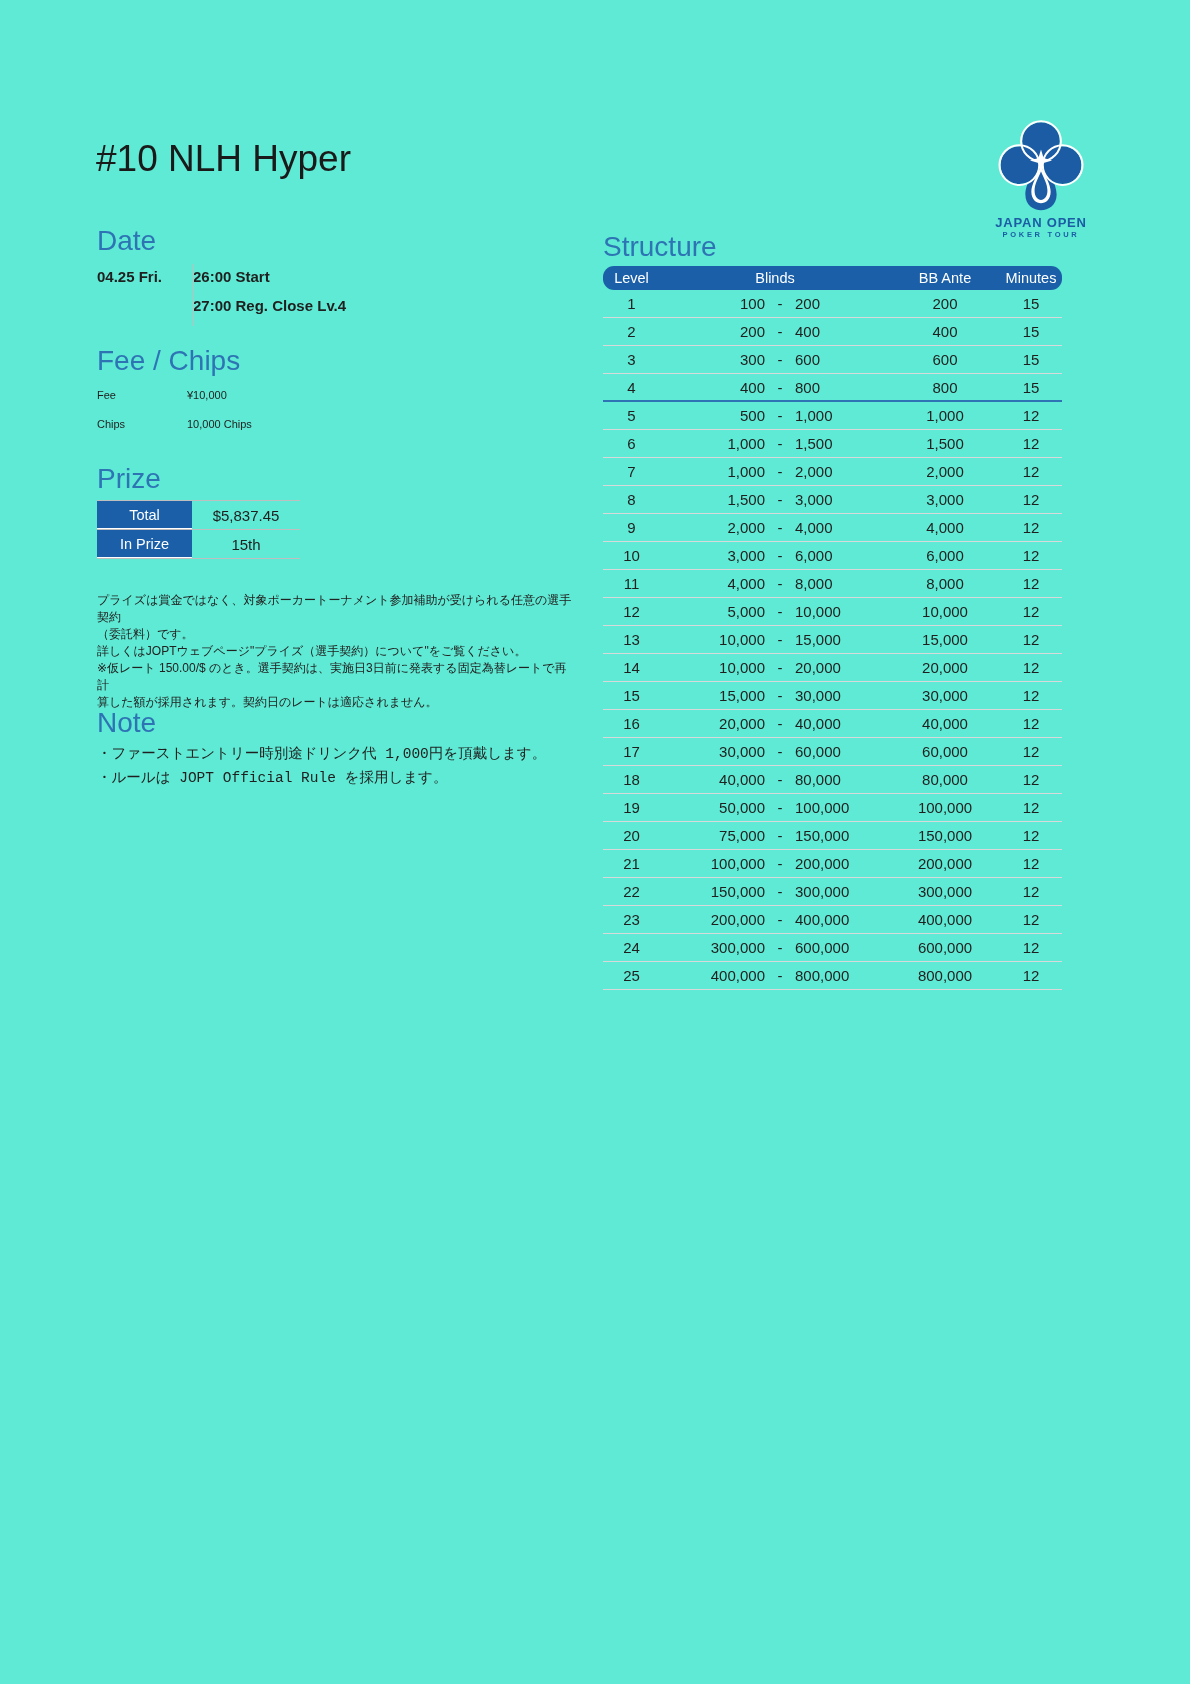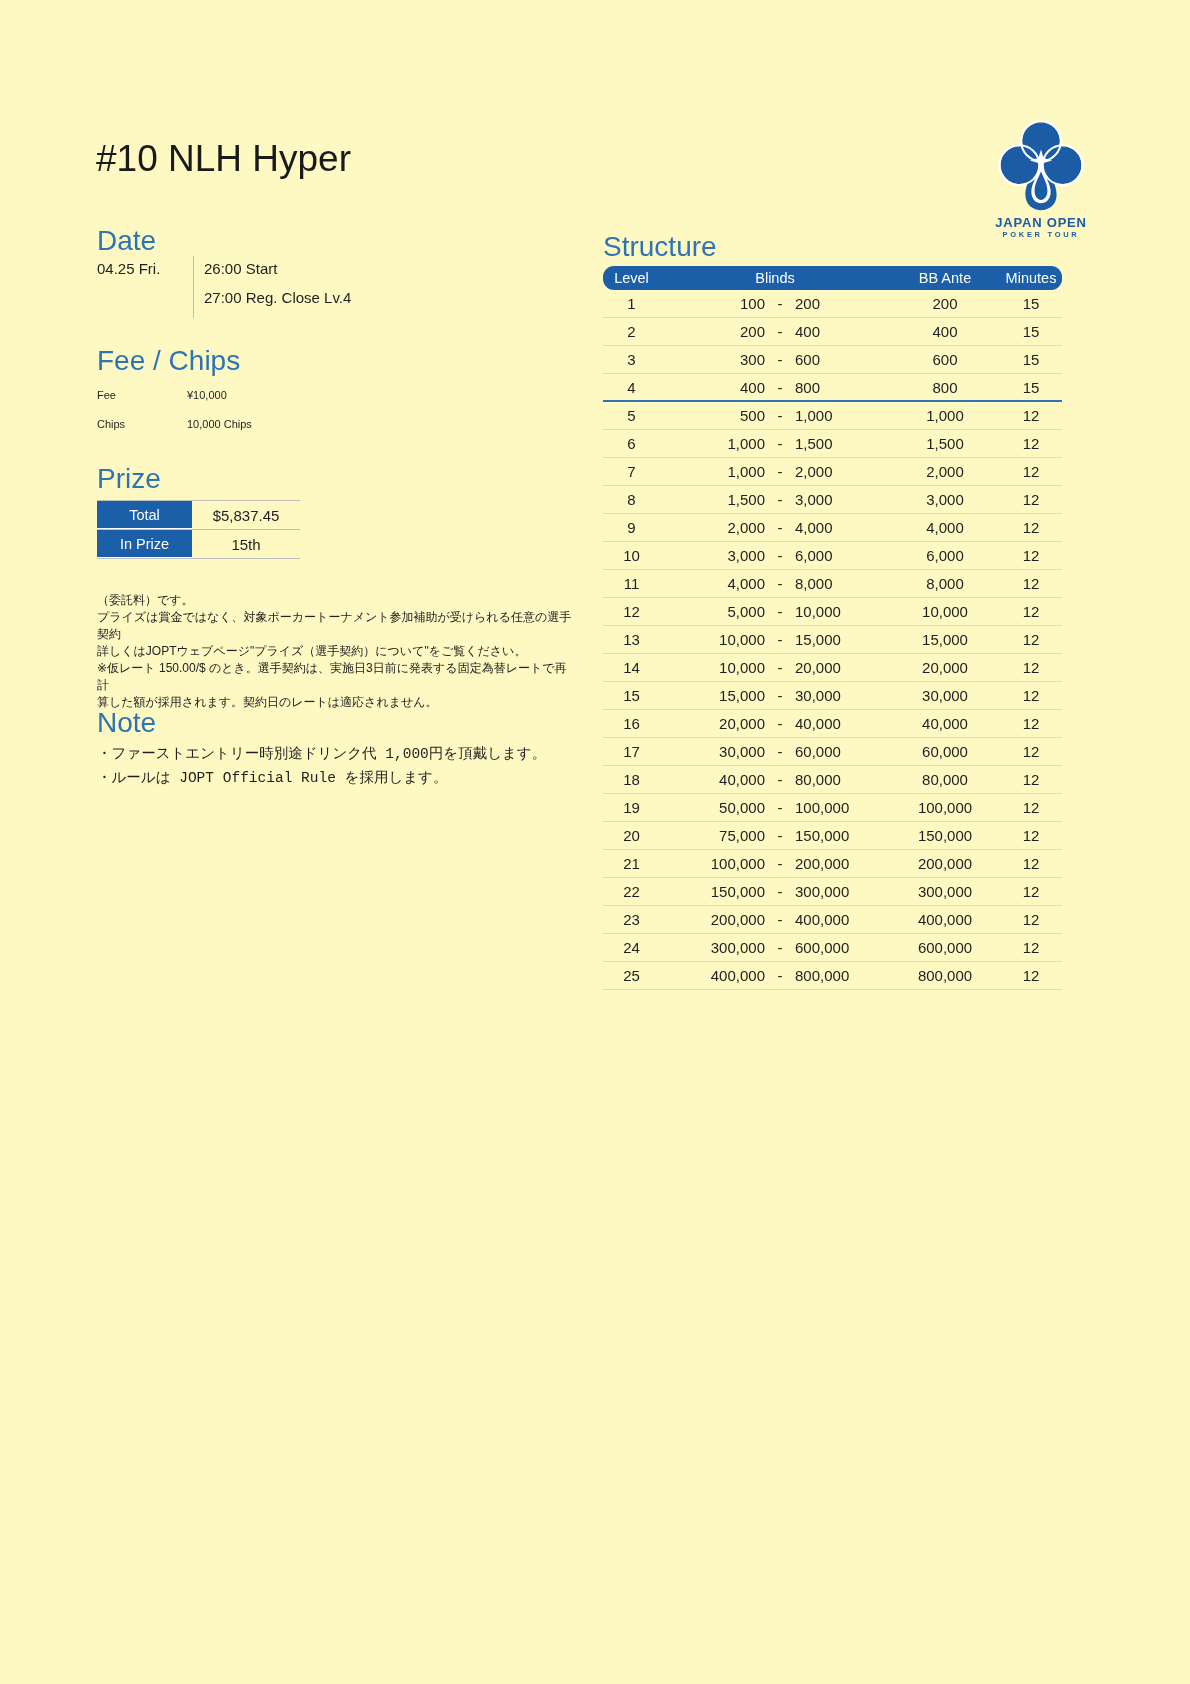--- a/index.html
+++ b/index.html
@@ -7,39 +7,39 @@
     --tableblue:#1A5FA8;
     --accent:#2E74B5;
     --logo:#1B5CA5;
     --ink:#1f1f1f;
     --rowline:#D9D9D9;
     --grayline:#BFBFBF;
   }
   *{box-sizing:border-box;margin:0;padding:0;}
   html,body{background:#ffffff;}
   body{font-family:"Liberation Sans","DejaVu Sans",sans-serif;color:var(--ink);}
-  .page{position:relative;width:1190px;height:1684px;background:#fef9c3;overflow:hidden;}
+  .page{position:relative;width:1190px;height:1684px;background:#5eead4;overflow:hidden;}
 
   .doc-title{position:absolute;left:96px;top:138px;font-size:37px;font-weight:400;color:#1a1a1a;letter-spacing:0;}
 
   
   .logo{position:absolute;left:983px;top:118px;width:116px;text-align:center;color:var(--logo);}
   .logo svg{display:block;margin:0 auto;}
   .logo-line1{font-size:13px;font-weight:bold;letter-spacing:0.8px;line-height:14px;margin-top:2px;}
   .logo-line2{font-size:7.5px;font-weight:bold;letter-spacing:2.7px;line-height:9px;}
 
   .sec-heading{font-size:28px;font-weight:400;color:var(--heading);line-height:26px;}
 
   
   .date-section{position:absolute;left:97px;top:228px;width:300px;}
-  .date-body{position:relative;}
+  .date-body{position:relative;margin-top:8px;font-weight:bold;}
   .date-divider{position:absolute;left:96px;top:2px;width:1px;height:62px;background:var(--grayline);}
   .date-row{display:flex;height:29px;align-items:center;font-size:15px;}
   .date-day{width:96px;}
-  .date-time{padding-left:11px;}
+  .date-time{}
 
   
   .fee-section{position:absolute;left:97px;top:348px;width:300px;}
   .kv-row{display:flex;height:29px;align-items:center;font-size:11px;margin-top:0;}
   .kv-rows{margin-top:6px;}
   .kv-label{width:90px;}
 
   
   .prize-section{position:absolute;left:97px;top:466px;width:203px;}
   .prize-table{margin-top:8px;border-top:1px solid var(--grayline);}
@@ -140,22 +140,22 @@
         <div class="prize-value">$5,837.45</div>
       </div>
       <div class="prize-row">
         <div class="prize-label">In Prize</div>
         <div class="prize-value">15th</div>
       </div>
     </div>
   </div>
 
   <div class="fineprint">
+    <div>プライズは賞金ではなく、対象ポーカートーナメント参加補助が受けられる任意の選手契約</div>
     <div>（委託料）です。</div>
-    <div>プライズは賞金ではなく、対象ポーカートーナメント参加補助が受けられる任意の選手契約</div>
     <div>詳しくはJOPTウェブページ"プライズ（選手契約）について"をご覧ください。</div>
     <div>※仮レート 150.00/$ のとき。選手契約は、実施日3日前に発表する固定為替レートで再計</div>
     <div>算した額が採用されます。契約日のレートは適応されません。</div>
   </div>
 
   <div class="note-section">
     <div class="sec-heading">Note</div>
     <div class="note-items">
       <div class="note-item">・ファーストエントリー時別途ドリンク代 1,000円を頂戴します。</div>
       <div class="note-item">・ルールは JOPT Official Rule を採用します。</div>

